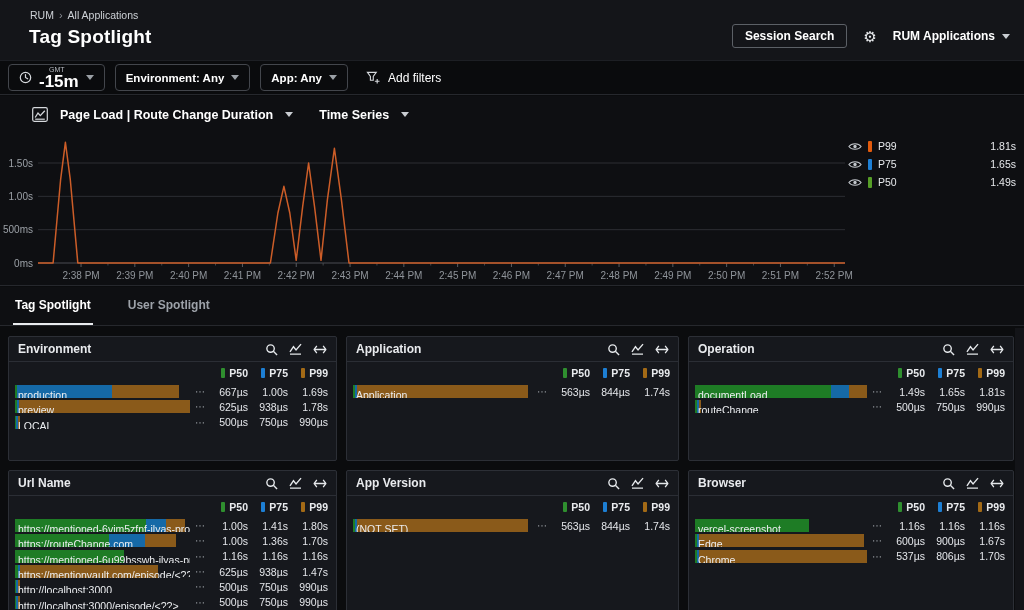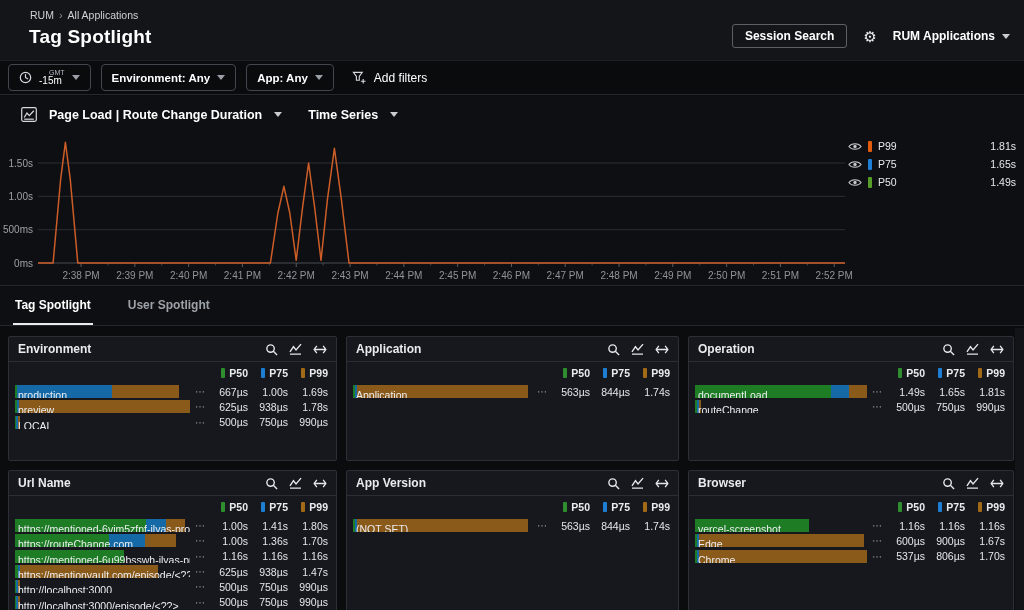--- a/index.html
+++ b/index.html
@@ -24,29 +24,29 @@
 
   
   .filterbar { position:absolute; top:61px; left:0; right:0; height:34px; background:#0a0b0d;
     border-bottom:1px solid #26282d; display:flex; align-items:center; padding-left:8px; gap:10px; }
   .filter-btn { display:flex; align-items:center; gap:7px; border:1px solid #43464c; border-radius:4px;
     background:transparent; color:#fff; font-family:inherit; font-size:11.5px; font-weight:700;
     height:27px; padding:0 10px; cursor:pointer; }
   .filter-btn .caret { border-top-color:#9ba0a6; }
   .time-btn .timelabel { display:flex; flex-direction:column; align-items:flex-start; line-height:1; }
   .time-btn .zone { font-size:7px; color:#b6bac0; font-weight:400; margin-left:10px; }
-  .time-btn .range { font-size:10px; font-weight:400; }
+  .time-btn .range { font-size:17px; font-weight:700; }
   .addfilters { display:flex; align-items:center; gap:8px; margin-left:8px; color:#fff;
     font-size:12px; font-weight:400; cursor:pointer; }
   .icon { color:#d6d9dd; display:inline-flex; }
 
   
   .chart-section { position:absolute; top:96px; left:0; right:0; height:190px; background:#0e0f12;
     border-bottom:1px solid #26282d; }
-  .chart-controls { position:absolute; top:11px; left:21px; display:flex; align-items:center; gap:26px; }
+  .chart-controls { position:absolute; top:11px; left:32px; display:flex; align-items:center; gap:26px; }
   .chart-select { display:flex; align-items:center; gap:12px; font-size:12.5px; font-weight:700; color:#fff; cursor:pointer; }
   .chart-canvas { position:absolute; top:24px; left:0; width:1024px; height:166px; }
   .chart-legend { position:absolute; top:41px; right:8px; width:168px; }
   .legend-row { display:flex; align-items:center; height:18px; gap:6px; }
   .legend-row .eye { color:#c2c6cb; display:inline-flex; cursor:pointer; }
   .legend-sw { width:4px; height:11px; border-radius:1px; }
   .legend-name { font-size:10.5px; color:#e6e8eb; }
   .legend-val { margin-left:auto; font-size:10.5px; color:#e6e8eb; }
 
   

